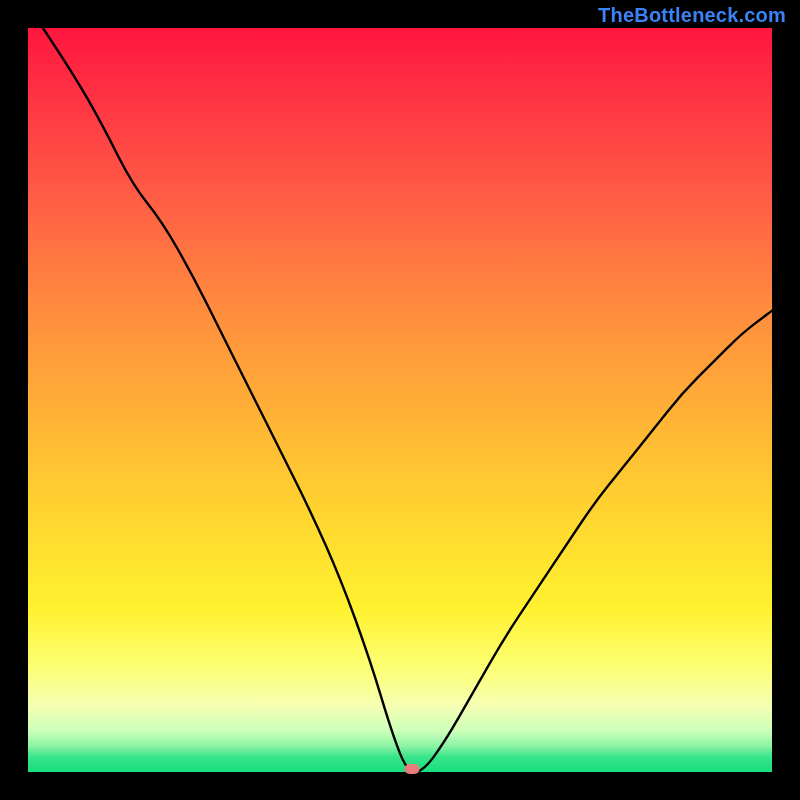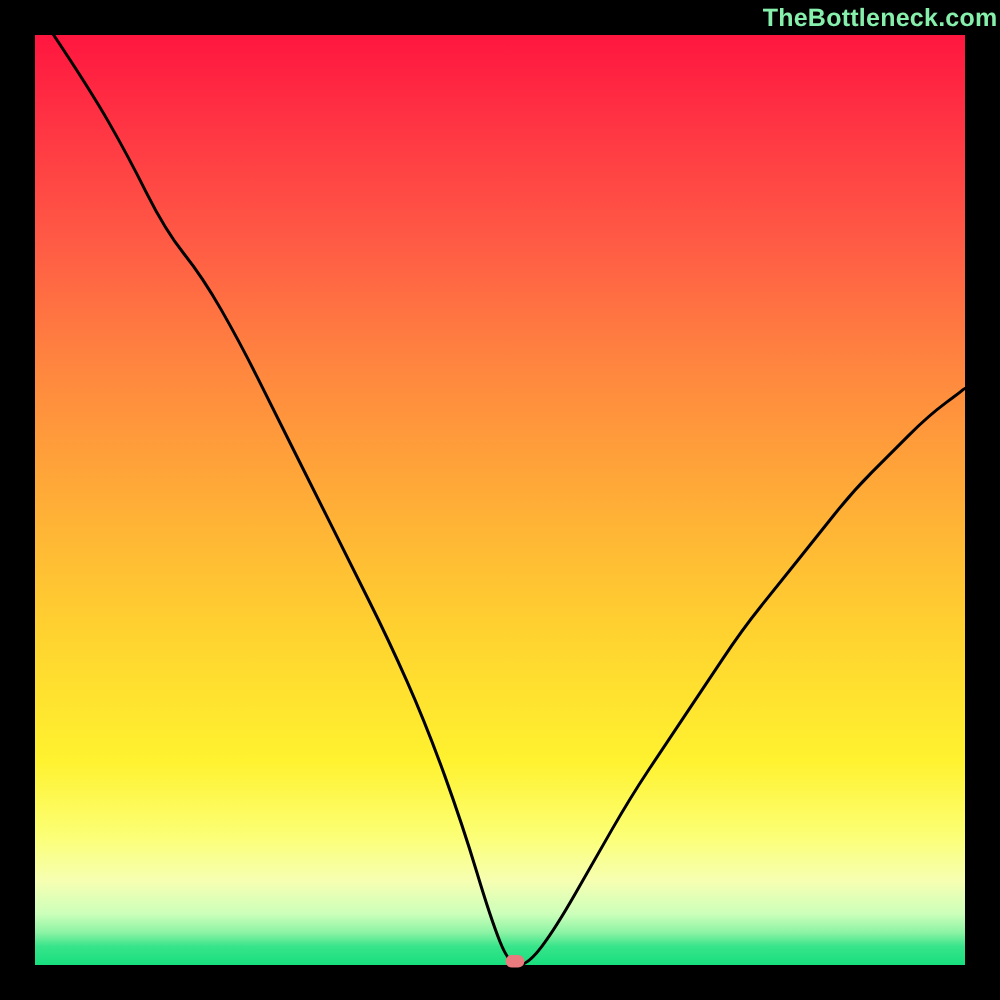--- a/index.html
+++ b/index.html
@@ -52,22 +52,22 @@
     position: absolute;
     width: 15px;
     height: 10px;
     border-radius: 5px;
     background: #e97a7e;
     transform: translate(-50%, -50%);
   }
   .watermark {
     position: absolute;
     top: 4px;
-    right: 2px;
-    color: #86efac;
+    right: 14px;
+    color: #3b82f6;
     font-size: 20px;
     font-weight: 600;
     letter-spacing: 0.2px;
     user-select: none;
     margin-left: 26px;
   }
 </style>
 </head>
 <body>
 

